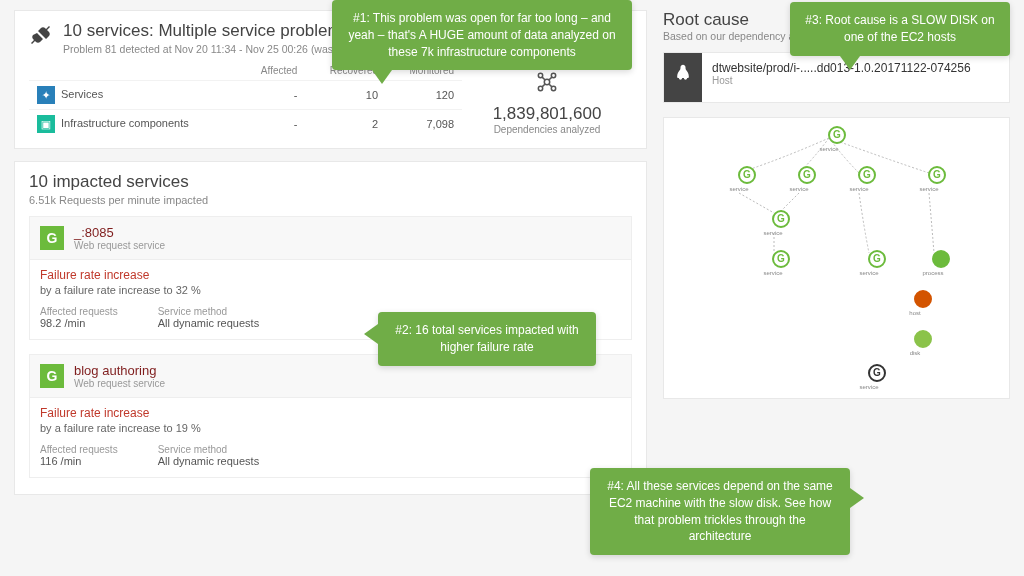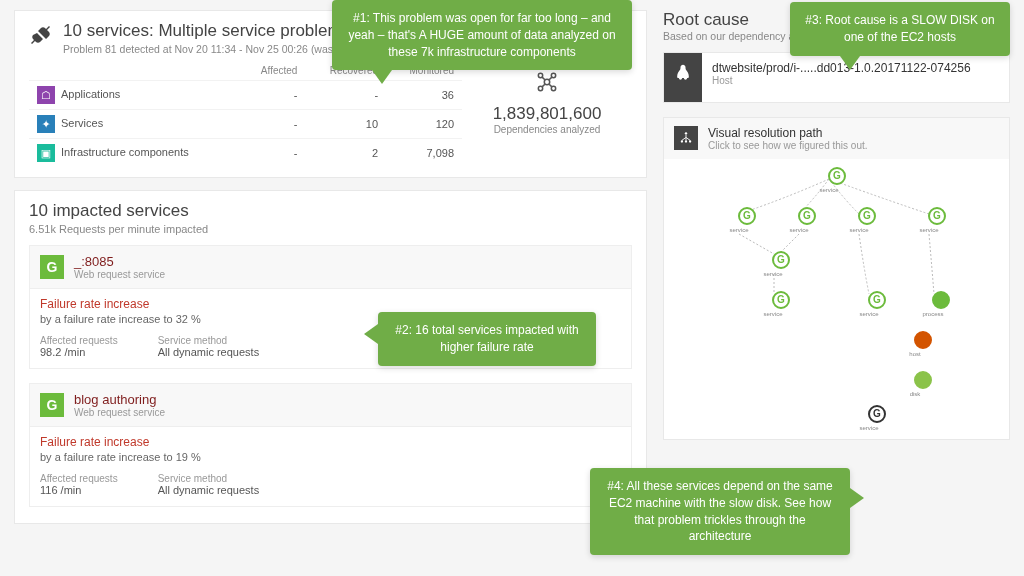--- a/index.html
+++ b/index.html
@@ -95,26 +95,20 @@
         <div class="table-area">
           <table class="ptable">
             <tbody>
                 <tr>
                   <th></th>
                   <th>Affected</th>
                   <th>Recovered</th>
                   <th>Monitored</th>
                 </tr>
             <tr>
-                  <td><span class="row-icon ic-app">☖</span><span>Applications</span></td>
-                  <td>-</td>
-                  <td>-</td>
-                  <td>36</td>
-                </tr>
-            <tr>
                   <td><span class="row-icon ic-svc">✦</span><span>Services</span></td>
                   <td>-</td>
                   <td>10</td>
                   <td>120</td>
                 </tr>
             <tr>
                   <td><span class="row-icon ic-inf">▣</span><span>Infrastructure components</span></td>
                   <td>-</td>
                   <td>2</td>
                   <td>7,098</td>
@@ -202,35 +196,20 @@
             </svg>
           </div>
         <div class="rc-body">
           <div class="rc-host">dtwebsite/prod/i-.....dd013-1.0.20171122-074256</div>
           <div class="rc-host-sub">Host</div>
         </div>
       </div>
     </div>
 
     <div class="vrp-card">
-      <div class="vrp-head">
-        <div class="vrp-icon">
-            <svg viewBox="0 0 24 24">
-              <circle cx="12" cy="4" r="2"></circle>
-              <circle cx="5" cy="18" r="2"></circle>
-              <circle cx="12" cy="18" r="2"></circle>
-              <circle cx="19" cy="18" r="2"></circle>
-              <path d="M12 6v5M12 11L5 16M12 11v5M12 11l7 5" stroke="#fff" stroke-width="1.5"></path>
-            </svg>
-          </div>
-        <div>
-            <div class="vrp-title">Visual resolution path</div>
-            <div class="vrp-sub">Click to see how we figured this out.</div>
-          </div>
-      </div>
       <div class="vrp-graph">
         <svg class="edges">
             <path d="M165 20 Q120 40 75 55 M165 20 Q150 40 135 55 M165 20 Q180 40 195 55 M165 20 Q220 40 265 55 M75 75 L110 95 M135 75 L115 95 M110 115 L110 135 M195 75 Q200 110 205 135 M265 75 Q268 110 270 135 M205 155 Q230 165 250 175 M270 155 Q262 165 255 175 M252 195 L252 215 M252 235 L205 250"></path>
           </svg>
         <div class="node" style="top:8px;left:156px;">
             <div class="node-circle">G</div>
             <div class="node-lbl">service</div>
           </div>
         <div class="node" style="top:48px;left:66px;">
             <div class="node-circle">G</div>

